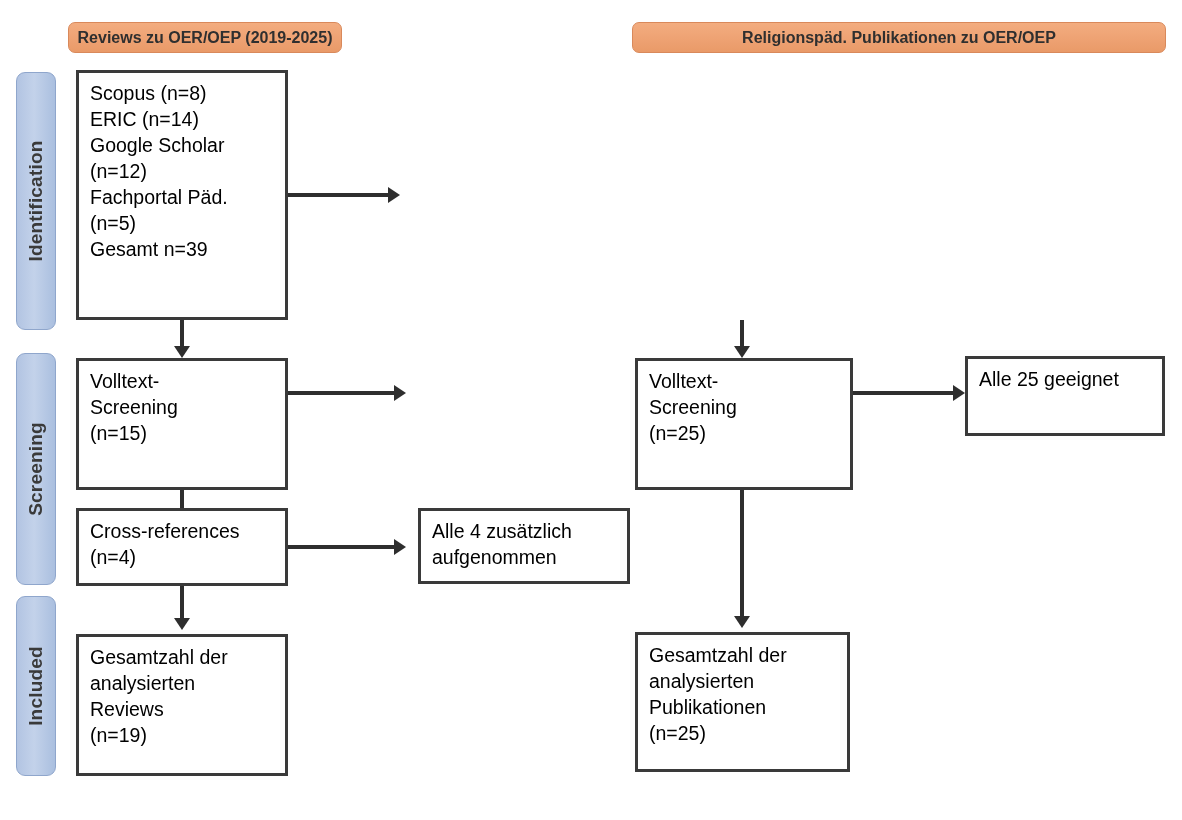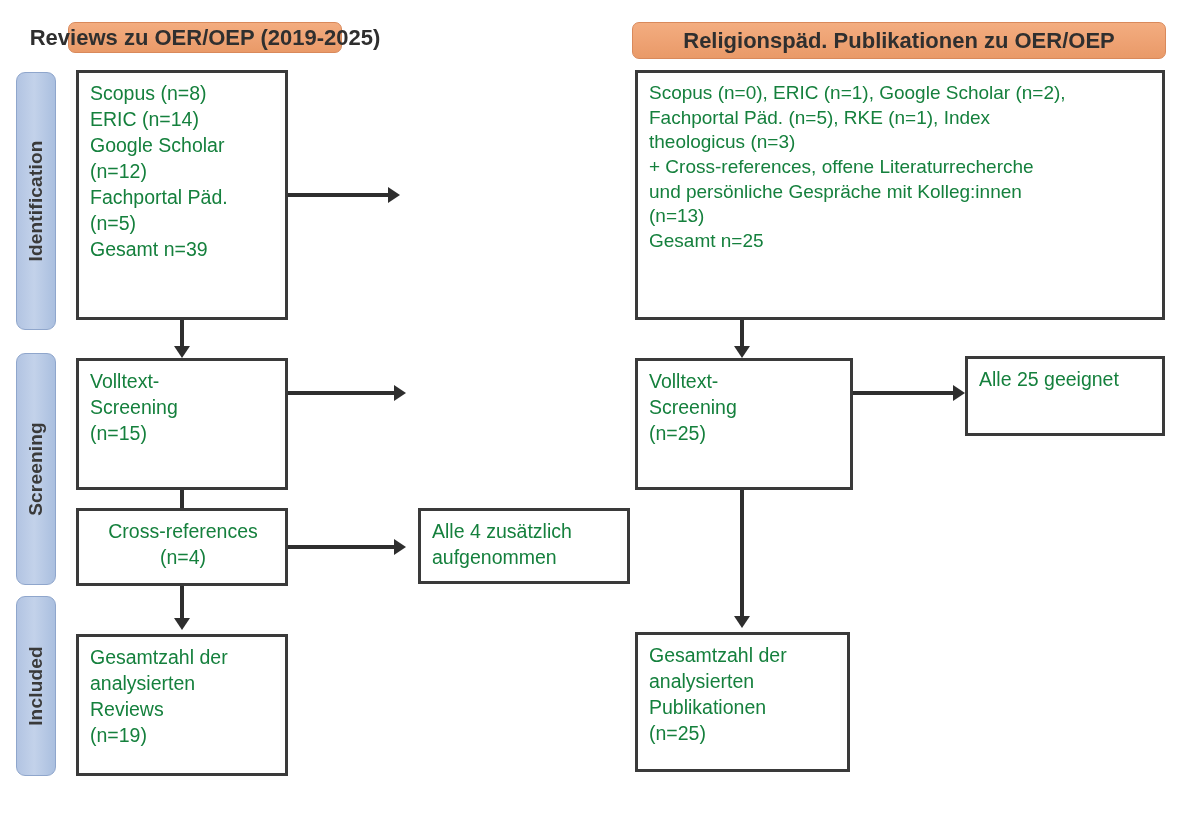--- a/index.html
+++ b/index.html
@@ -35,34 +35,34 @@
   }
 
   
   .colhead{
     position:absolute;
     background:linear-gradient(to bottom,#f3ad80 0%,#eea273 55%,#e99a68 100%);
     border:1px solid #d9895b;
     border-radius:7px;
     box-sizing:border-box;
     display:flex;align-items:center;justify-content:center;
-    font-size:22px;font-weight:bold;color:#2f2f2f;
+    font-size:16px;font-weight:bold;color:#2f2f2f;
     white-space:nowrap;
   }
 
   
   .box{
     position:absolute;
     background:#ffffff;
     border:3px solid #3a3a3a;
     box-sizing:border-box;
     padding:8px 9px 6px 11px;
     font-size:19.5px;
     line-height:1.33;
-    color:#15803d;
+    color:#000000;
     white-space:pre-line;
     overflow:hidden;
   }
   .box.tight{font-size:19px;line-height:1.30;}
 
   
   .vline{position:absolute;width:4px;background:#2e2e2e;}
   .hline{position:absolute;height:4px;background:#2e2e2e;}
   .arrow-d{ 
     position:absolute;width:0;height:0;
@@ -88,21 +88,21 @@
   <div class="phase" style="left:16px;top:353px;width:40px;height:232px;">
     <span>Screening</span>
   </div>
   <div class="phase" style="left:16px;top:596px;width:40px;height:180px;">
     <span>Included</span>
   </div>
 
   <div class="colhead" style="left:68px;top:22px;width:274px;height:31px;">
     <span>Reviews zu OER/OEP (2019-2025)</span>
   </div>
-  <div class="colhead" style="left:632px;top:22px;width:534px;height:37px;">
+  <div class="colhead" style="left:632px;top:22px;width:534px;height:31px;">
     <span>Religionspäd. Publikationen zu OER/OEP</span>
   </div>
 
   <div class="box" style="left:76px;top:70px;width:212px;height:250px;">Scopus (n=8)
 ERIC (n=14)
 Google Scholar
 (n=12)
 Fachportal Päd.
 (n=5)
 Gesamt n=39</div>
@@ -118,44 +118,37 @@
 Screening
 (n=15)</div>
 
 
   <div class="hline" style="left:288px;top:391px;width:106px;"></div>
   <div class="arrow-r" style="left:394px;top:385px;"></div>
 
   <div class="vline" style="left:180px;top:490px;height:24px;"></div>
   <div class="arrow-d" style="left:174px;top:508px;"></div>
 
-  <div class="box" style="left:76px;top:508px;width:212px;height:78px;text-align:center;">Cross-references
+  <div class="box" style="left:76px;top:508px;width:212px;height:78px;">Cross-references
 (n=4)</div>
 
   <div class="box" style="left:406px;top:508px;width:212px;height:76px;margin-left:12px;">Alle 4 zusätzlich
 aufgenommen</div>
 
   <div class="hline" style="left:288px;top:545px;width:106px;"></div>
   <div class="arrow-r" style="left:394px;top:539px;"></div>
 
   <div class="vline" style="left:180px;top:586px;height:36px;"></div>
   <div class="arrow-d" style="left:174px;top:618px;"></div>
 
   <div class="box" style="left:76px;top:634px;width:212px;height:142px;">Gesamtzahl der
 analysierten
 Reviews
 (n=19)</div>
 
-  <div class="box tight" style="left:635px;top:70px;width:530px;height:250px;">Scopus (n=0), ERIC (n=1), Google Scholar (n=2),
-Fachportal Päd. (n=5), RKE (n=1), Index
-theologicus (n=3)
-+ Cross-references, offene Literaturrecherche
-und persönliche Gespräche mit Kolleg:innen
-(n=13)
-Gesamt n=25</div>
 
   <div class="vline" style="left:740px;top:320px;height:32px;"></div>
   <div class="arrow-d" style="left:734px;top:346px;"></div>
 
   <div class="box" style="left:635px;top:358px;width:218px;height:132px;">Volltext-
 Screening
 (n=25)</div>
 
   <div class="box" style="left:965px;top:356px;width:200px;height:80px;">Alle 25 geeignet</div>
 

